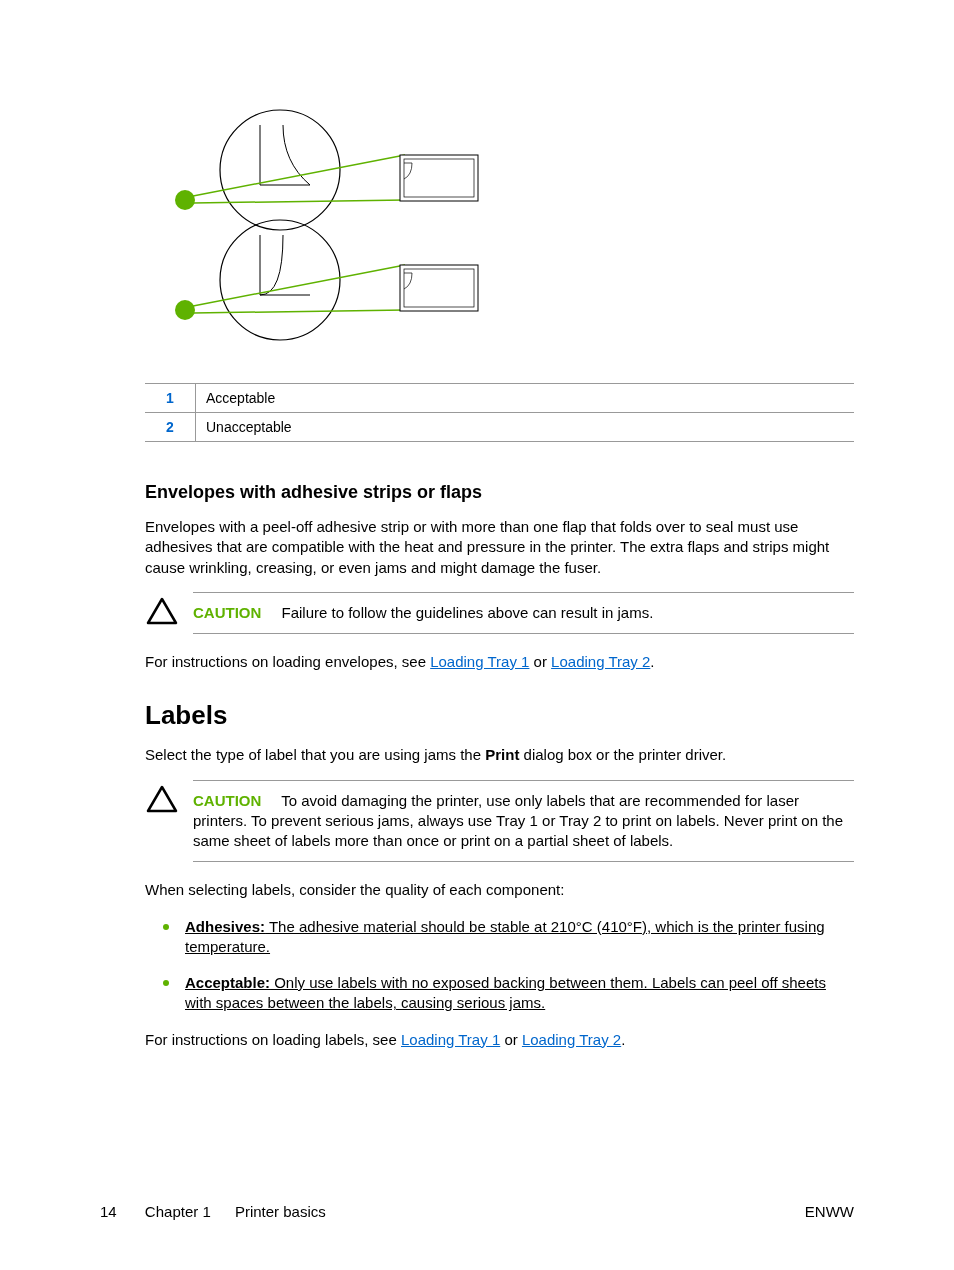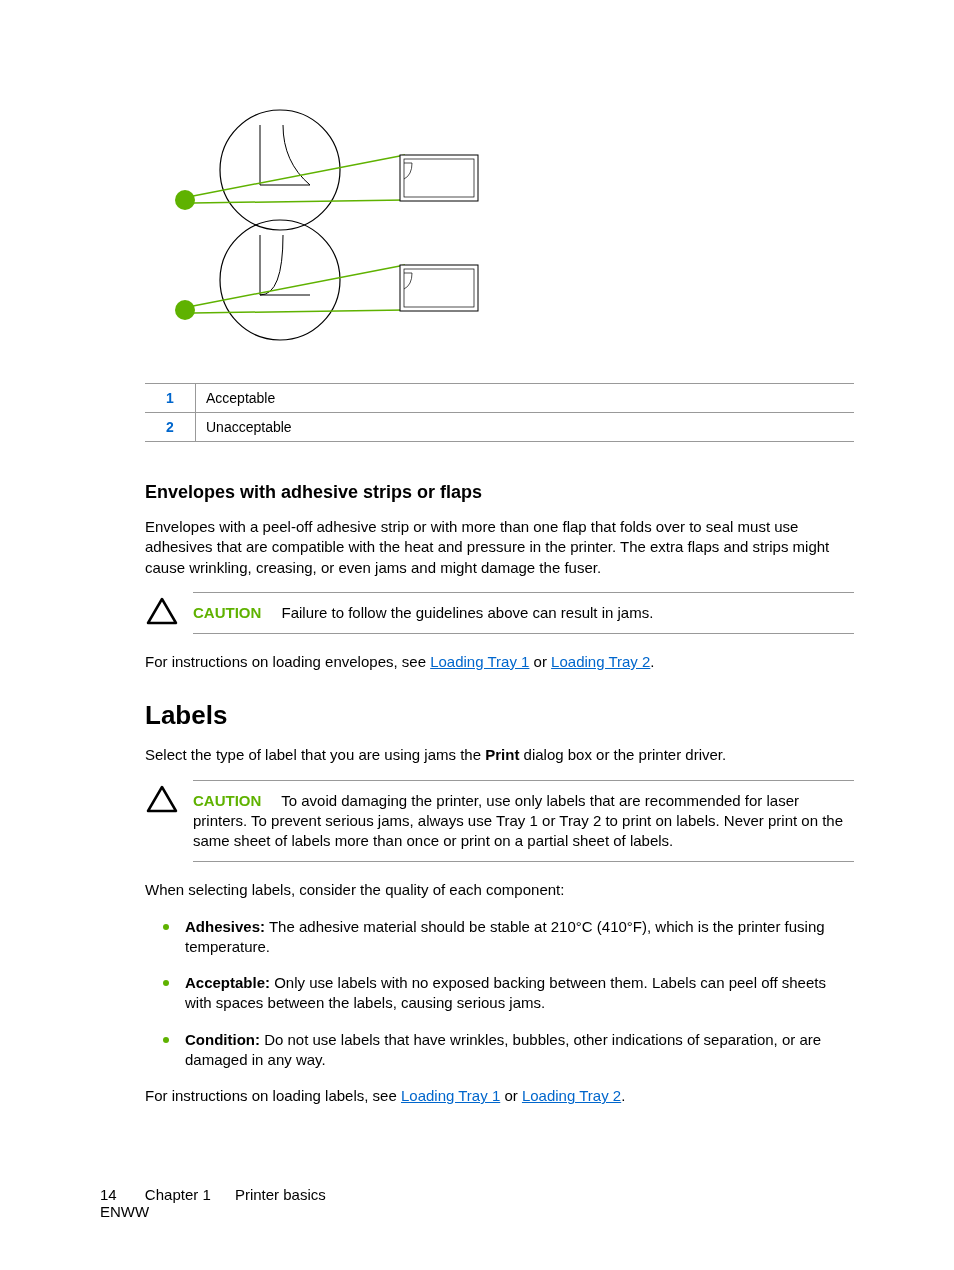--- a/index.html
+++ b/index.html
@@ -77,20 +77,21 @@
   h2.section{
     font-size:26px;
     font-weight:bold;
     margin:28px 0 14px 0;
   }
   strong{font-weight:bold}
   ul.bullets{
     list-style:none;
     padding:0;
     margin:16px 0 14px 0;
+    text-decoration:underline;
   }
   ul.bullets li{
     position:relative;
     padding-left:40px;
     margin:0 0 16px 0;
     line-height:1.35;
   }
   ul.bullets li::before{
     content:"";
     position:absolute;
@@ -102,21 +103,20 @@
     border-radius:50%;
   }
   .footer{
     position:absolute;
     bottom:50px;
     left:100px;
     right:100px;
     display:flex;
     justify-content:space-between;
     font-size:15px;
-    flex-direction:column;
   }
   .footer .left span.pg{margin-right:24px}
   .footer .left span.chap{margin-right:20px}
 </style>
 </head>
 <body>
 
 <div class="diagram">
   <svg width="360" height="260" viewBox="0 0 360 260">
 
@@ -206,23 +206,20 @@
 
 <p>When selecting labels, consider the quality of each component:</p>
 
 <ul class="bullets">
   <li>
     <strong>Adhesives:</strong><span> The adhesive material should be stable at 210°C (410°F), which is the printer fusing temperature.</span>
   </li>
   <li>
     <strong>Acceptable:</strong><span> Only use labels with no exposed backing between them. Labels can peel off sheets with spaces between the labels, causing serious jams.</span>
   </li>
-  <li>
-    <strong>Condition:</strong><span> Do not use labels that have wrinkles, bubbles, other indications of separation, or are damaged in any way.</span>
-  </li>
 </ul>
 
 <p>
   <span>For instructions on loading labels, see </span><a class="link" href="#">Loading Tray 1</a><span> or </span><a class="link" href="#">Loading Tray 2</a><span>.</span>
 </p>
 
 <div class="footer">
   <div class="left">
     <span class="pg">14</span>
     <span class="chap">Chapter 1</span>

